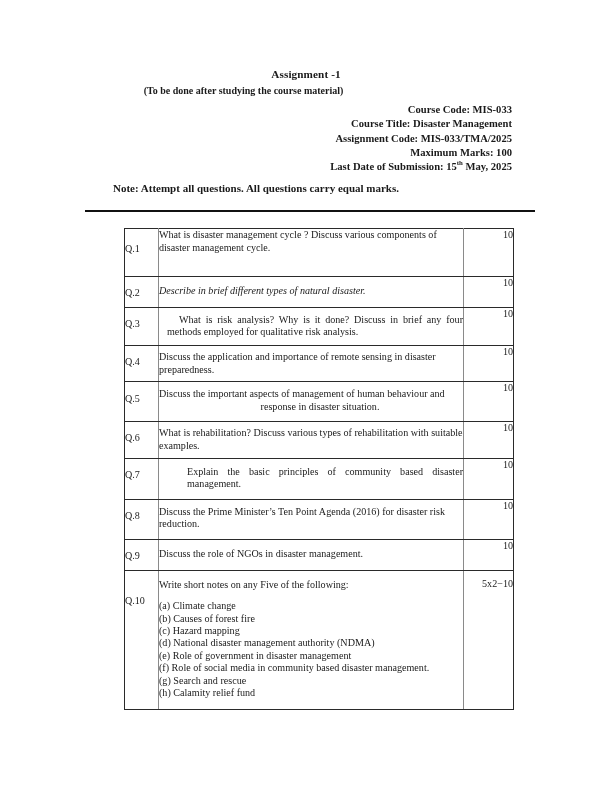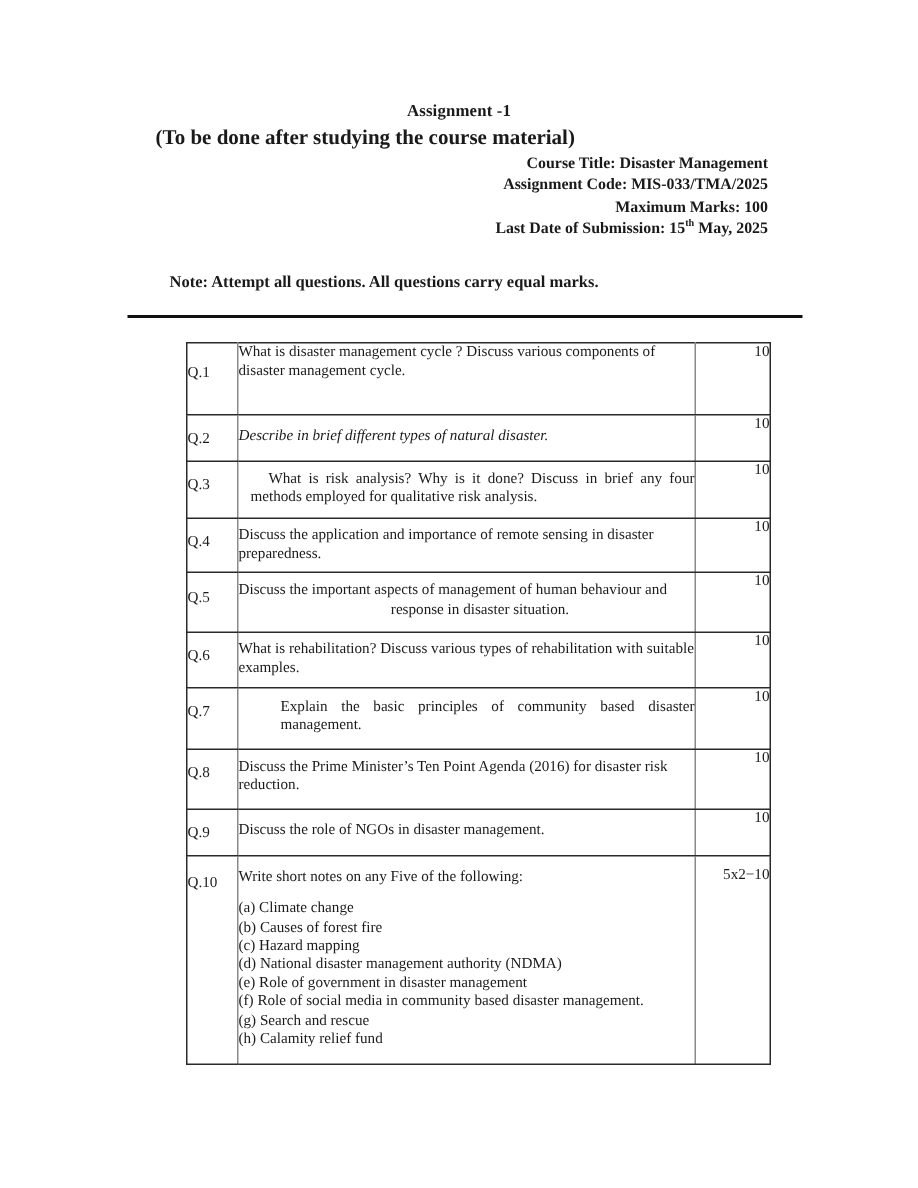--- a/index.html
+++ b/index.html
@@ -34,21 +34,21 @@
     font-size: 11.2px;
     letter-spacing: 0.1px;
   }
   .hdr-sub {
     position: absolute;
     top: 85px;
     left: 0;
     width: 487px;
     text-align: center;
     font-weight: bold;
-    font-size: 14px;
+    font-size: 10px;
   }
 
   .meta {
     position: absolute;
     top: 103px;
     left: 0;
     width: 512px;           
     text-align: right;
     font-weight: bold;
     font-size: 10.6px;
@@ -143,20 +143,21 @@
 </style>
 </head>
 <body>
 
 <div class="page">
 
   <div class="hdr-title">Assignment -1</div>
   <div class="hdr-sub">(To be done after studying the course material)</div>
 
   <div class="meta">
+    <div>Course Code: MIS-033</div>
     <div>Course Title: Disaster Management</div>
     <div>Assignment Code: MIS-033/TMA/2025</div>
     <div>Maximum Marks: 100</div>
     <div><span>Last Date of Submission: 15</span><sup>th</sup><span> May, 2025</span></div>
   </div>
 
   <div class="note">Note: Attempt all questions. All questions carry equal marks.</div>
 
   <div class="rule"></div>
 
@@ -218,21 +219,21 @@
         <td class="c-mk">10</td>
       </tr>
 
       <tr class="r-mid">
         <td class="c-q">Q.9</td>
         <td class="c-txt" style="padding-top:8px;padding-bottom:9px;">Discuss the role of NGOs in disaster management.</td>
         <td class="c-mk">10</td>
       </tr>
 
       <tr>
-        <td class="c-q" style="padding-top:12px;">Q.10</td>
+        <td class="c-q" style="padding-top:24px;">Q.10</td>
         <td class="c-txt" style="padding-top:8px;padding-bottom:10px;">
           <div class="q10-lead">Write short notes on any Five of the following:</div>
           <div class="q10-list">
             <div>(a) Climate change</div>
             <div>(b) Causes of forest fire</div>
             <div>(c) Hazard mapping</div>
             <div>(d) National disaster management authority (NDMA)</div>
             <div>(e) Role of government in disaster management</div>
             <div>(f) Role of social media in community based disaster management.</div>
             <div>(g) Search and rescue</div>

